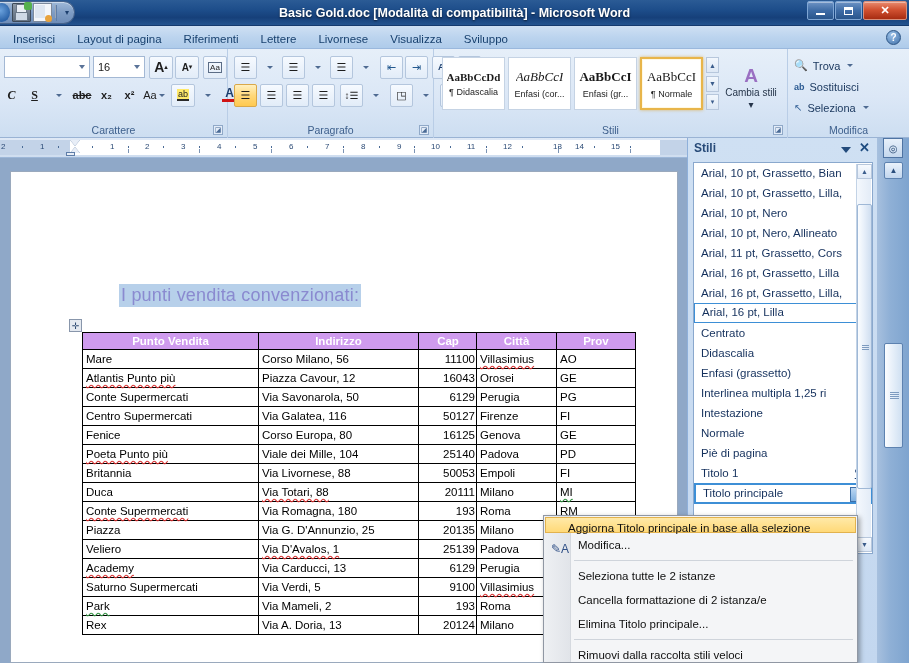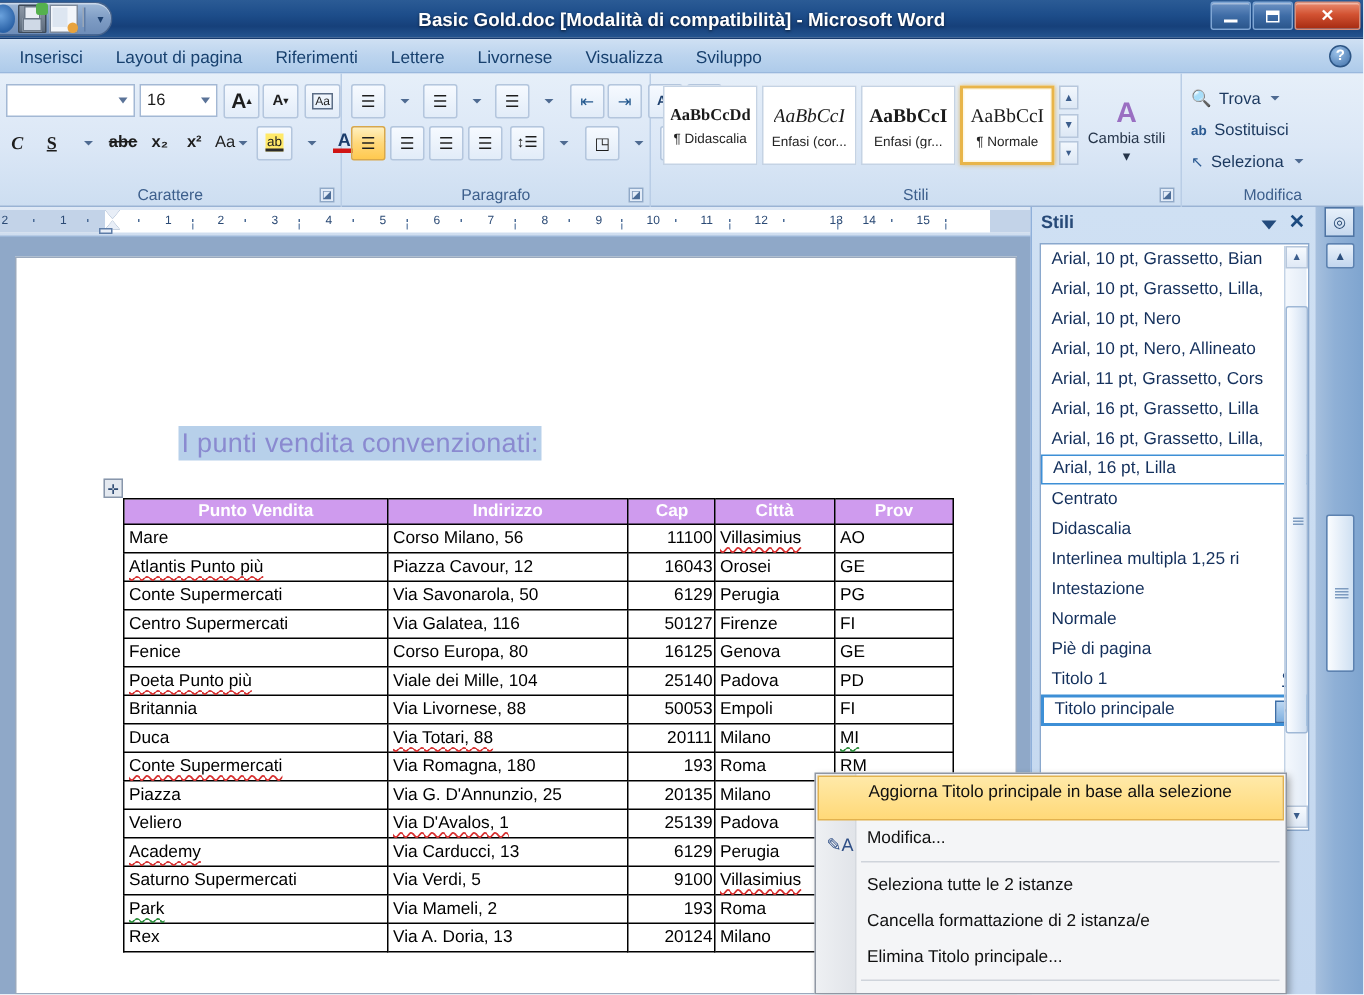--- a/index.html
+++ b/index.html
@@ -364,22 +364,22 @@
     background:linear-gradient(90deg,#eef0f3,#e1e4e9);
     border-right:1px solid #d5d9df;
   }
   .ctx-item {
     position:relative; height:24px; line-height:24px;
     padding-left:34px; white-space:nowrap;
   }
   .ctx-item.hl {
     background:linear-gradient(180deg,#ffe9a8,#ffd978);
     border:1px solid #e2b24e;
-    height:30px; line-height:20px;
-    margin:1px 1px 0 1px; padding-left:33px;
+    height:16px; line-height:20px;
+    margin:1px 1px 0 1px; padding-left:22px;
   }
   .ctx-sep { height:1px; background:#cfd4db; margin:3px 4px 3px 30px; }
   .ctx-icon {
     position:absolute; left:7px; top:4px; width:16px; height:16px;
     font-size:12px; color:#2f4f86;
   }
   .u { text-decoration: underline; }
 
   
   .appscroll {
@@ -826,20 +826,21 @@
       <div class="stl-item"><span>Arial, 10 pt, Grassetto, Bian</span></div>
       <div class="stl-item"><span>Arial, 10 pt, Grassetto, Lilla,</span></div>
       <div class="stl-item"><span>Arial, 10 pt, Nero</span></div>
       <div class="stl-item"><span>Arial, 10 pt, Nero, Allineato</span></div>
       <div class="stl-item"><span>Arial, 11 pt, Grassetto, Cors</span></div>
       <div class="stl-item"><span>Arial, 16 pt, Grassetto, Lilla</span></div>
       <div class="stl-item"><span>Arial, 16 pt, Grassetto, Lilla,</span></div>
       <div class="stl-item sel"><span>Arial, 16 pt, Lilla</span></div>
       <div class="stl-item"><span>Centrato</span></div>
       <div class="stl-item"><span>Didascalia</span><span class="stl-mark">¶</span></div>
+      <div class="stl-item"><span>Enfasi (grassetto)</span><span class="stl-mark">a</span></div>
       <div class="stl-item"><span>Interlinea multipla 1,25 ri</span></div>
       <div class="stl-item"><span>Intestazione</span><span class="stl-mark">¶</span></div>
       <div class="stl-item"><span>Normale</span><span class="stl-mark">¶</span></div>
       <div class="stl-item"><span>Piè di pagina</span><span class="stl-mark">¶</span></div>
       <div class="stl-item"><span>Titolo 1</span><span class="stl-mark u">¶a</span></div>
       <div class="stl-item sel2">
         <span>Titolo principale</span>
         <span class="stl-dropbtn">▼</span>
       </div>
 

